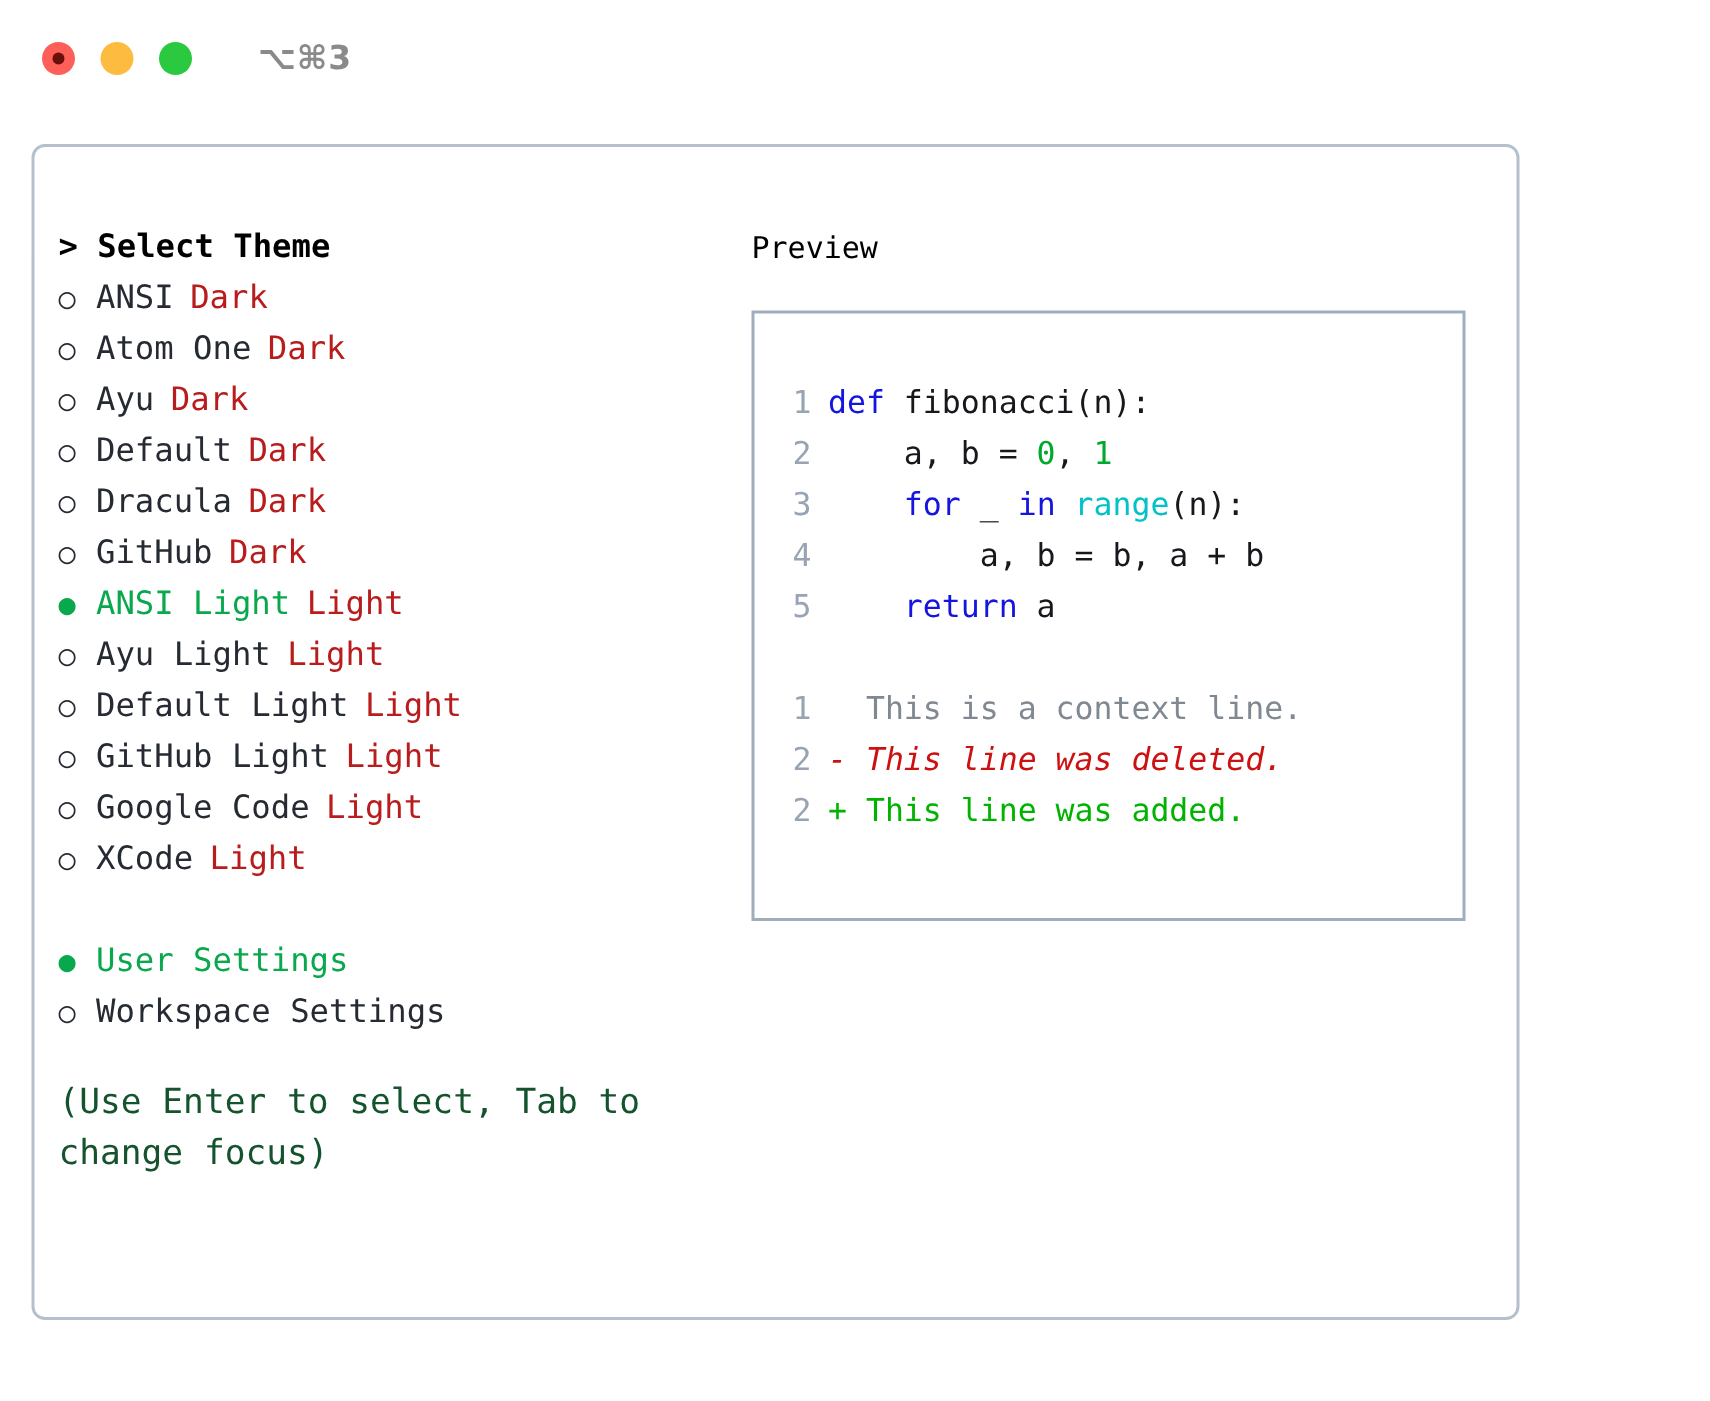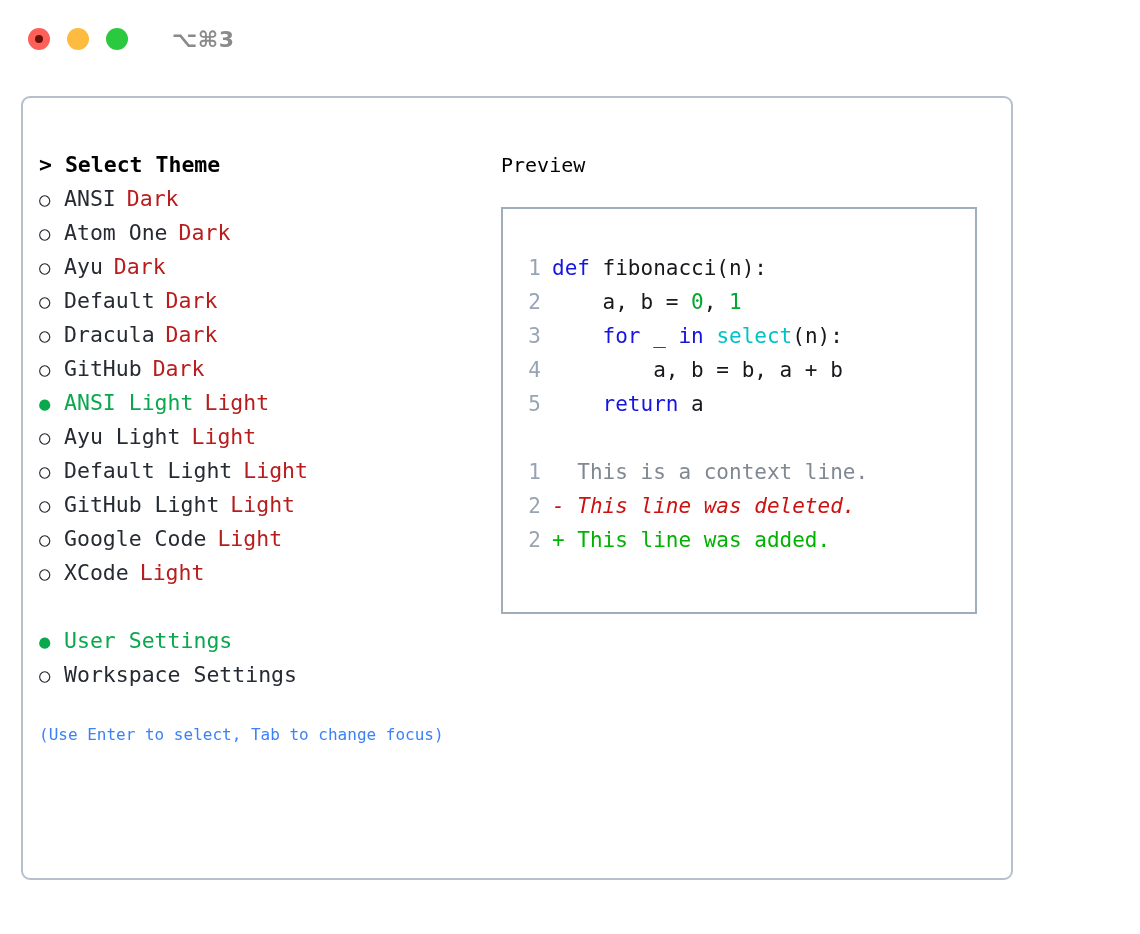--- a/index.html
+++ b/index.html
@@ -134,23 +134,23 @@
     color: #000000;
     line-height: 34px;
     padding-left: 25px;
     white-space: pre;
   }
 
   .spacer-row { height: 34px; }
 
   .hint {
     margin-top: 26px;
-    font-size: 16px;
-    line-height: 34px;
-    color: #3b82f6;
+    font-size: 23px;
+    line-height: 34px;
+    color: #14532d;
     width: 420px;
   }
 
   
   .right-col {
     position: absolute;
     left: 478px;
     top: 50px;
     width: 490px;
   }
@@ -244,21 +244,21 @@
         <div class="hint">(Use Enter to select, Tab to change focus)</div>
       </div>
 
       <div class="right-col">
         <div class="preview-title">Preview</div>
 
         <div class="preview-box">
           <div id="code-block">
               <div class="code-line"><span class="ln">1</span><span class="code-body"><span class="tok-kw">def</span><span class="tok-txt"> fibonacci(n):</span></span></div>
               <div class="code-line"><span class="ln">2</span><span class="code-body"><span class="tok-txt">    a, b = </span><span class="tok-num">0</span><span class="tok-txt">, </span><span class="tok-num">1</span></span></div>
-              <div class="code-line"><span class="ln">3</span><span class="code-body"><span class="tok-txt">    </span><span class="tok-kw">for</span><span class="tok-txt"> _ </span><span class="tok-kw">in</span><span class="tok-txt"> </span><span class="tok-fn">select</span><span class="tok-txt">(n):</span></span></div>
+              <div class="code-line"><span class="ln">3</span><span class="code-body"><span class="tok-txt">    </span><span class="tok-kw">for</span><span class="tok-txt"> _ </span><span class="tok-kw">in</span><span class="tok-txt"> </span><span class="tok-fn">range</span><span class="tok-txt">(n):</span></span></div>
               <div class="code-line"><span class="ln">4</span><span class="code-body"><span class="tok-txt">        a, b = b, a + b</span></span></div>
               <div class="code-line"><span class="ln">5</span><span class="code-body"><span class="tok-txt">    </span><span class="tok-kw">return</span><span class="tok-txt"> a</span></span></div>
             </div>
           <div class="code-gap"></div>
           <div id="diff-block">
               <div class="code-line"><span class="ln">1</span><span class="code-body tok-ctx">  This is a context line.</span></div>
               <div class="code-line"><span class="ln">2</span><span class="code-body tok-del">- This line was deleted.</span></div>
               <div class="code-line"><span class="ln">2</span><span class="code-body tok-add">+ This line was added.</span></div>
             </div>
         </div>

